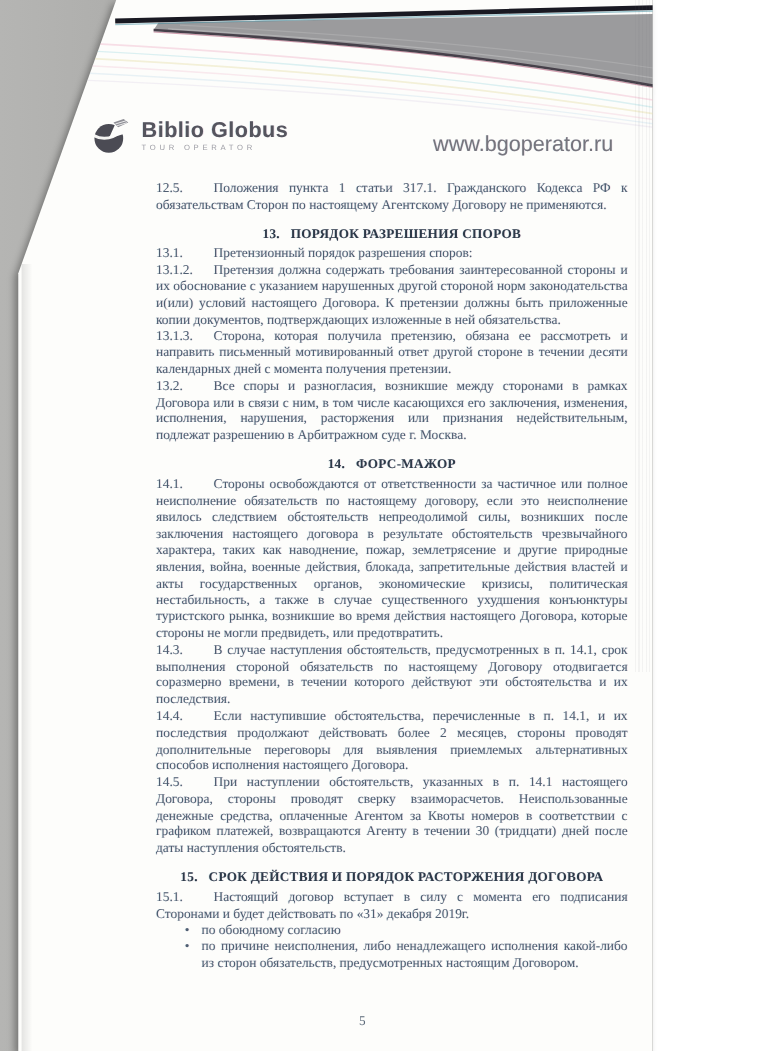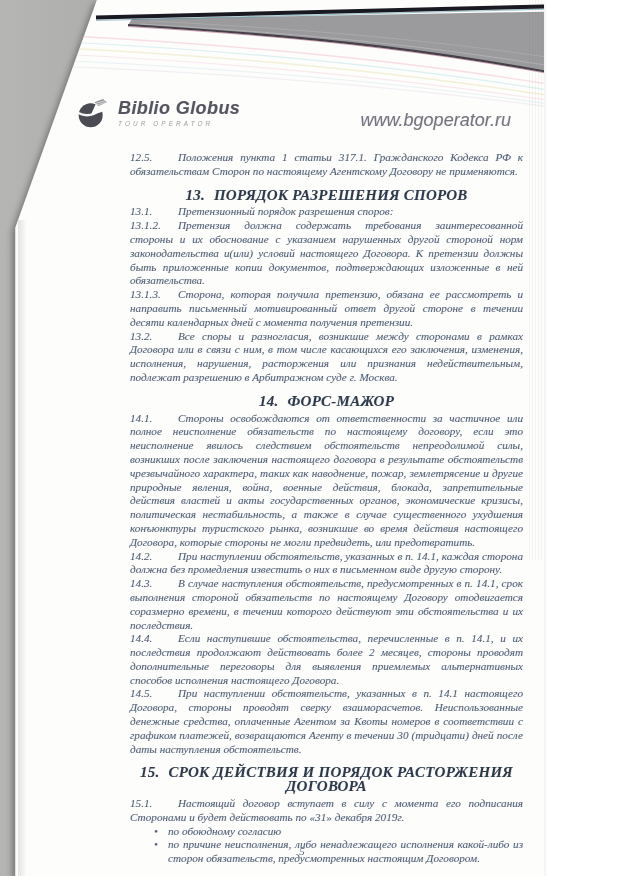--- a/index.html
+++ b/index.html
@@ -1,16 +1,16 @@
 <!DOCTYPE html>
 <html><head>
 <meta charset="utf-8">
 <style>
   html,body{margin:0;padding:0;width:640px;height:876px;overflow:hidden;}
-  .stage{position:relative;width:544px;height:876px;background:linear-gradient(90deg,#b5b5b3,#a6a6a4 40%,#aaaaa8);font-family:"Liberation Serif","DejaVu Serif",serif;font-style:italic;}
+  .stage{position:relative;width:544px;height:876px;background:linear-gradient(90deg,#b5b5b3,#a6a6a4 40%,#aaaaa8);font-family:"Liberation Serif","DejaVu Serif",serif;}
   .paper-wrap{position:absolute;inset:0;filter:drop-shadow(-3px 3px 3px rgba(0,0,0,.35));}
   .paper{position:absolute;inset:0;background:#fdfdfb;
          clip-path:polygon(17.8% 0%,100% 0%,100% 100%,2.8% 100%,2.8% 26%);}
   .left-edge-shadow{position:absolute;left:18px;top:220px;bottom:0;width:9px;
          background:linear-gradient(90deg,rgba(0,0,0,.10),rgba(0,0,0,0));}
   .header-art{position:absolute;left:0;top:0;width:640px;height:120px;}
   .scan-streaks{position:absolute;right:0;top:0;width:15px;height:560px;opacity:.5;
          background:repeating-linear-gradient(90deg,rgba(110,110,118,.14) 0 1px,rgba(0,0,0,0) 1px 3px);}
   .logo-row{position:absolute;left:76px;top:95px;display:flex;align-items:flex-start;gap:8px;}
   .logo-icon{width:34px;height:36px;}
@@ -20,21 +20,21 @@
          text-shadow:.5px 0 rgba(160,70,130,.18),-.5px 0 rgba(60,150,180,.18);}
   .logo-subtitle{font-family:"Liberation Sans","DejaVu Sans",sans-serif;font-size:6.4px;color:#9c9ca4;
          letter-spacing:3.1px;margin-top:3px;}
   .website{position:absolute;right:33px;top:110px;font-family:"Liberation Sans","DejaVu Sans",sans-serif;
          font-size:18px;color:#75757d;text-shadow:.5px 0 rgba(160,70,130,.15),-.5px 0 rgba(60,150,180,.15);}
   .doc-body{position:absolute;left:85px;right:21px;top:151px;color:#4f5e71;
          font-size:11.2px;line-height:13.8px;text-align:justify;
          text-shadow:.6px 0 rgba(180,70,130,.13),-.6px 0 rgba(50,160,185,.15);margin-left:45px;}
   .para{margin:0;}
   .pnum{display:inline-block;width:48px;}
-  .sec-heading{font-weight:700;text-align:center;font-size:15px;color:#2e3a49;margin:10px 0 3px;letter-spacing:.25px;}
+  .sec-heading{font-weight:700;text-align:center;font-size:11px;color:#2e3a49;margin:10px 0 3px;letter-spacing:.25px;}
   .hnum{margin-right:9px;}
   .bullet{display:flex;margin-left:24px;}
   .dot{width:14px;flex:0 0 14px;}
   .btext{flex:1;text-align:justify;}
   .page-number{position:absolute;left:90px;right:30px;top:845px;text-align:center;
          font-size:11px;color:#5a6878;}
 </style>
 </head>
 <body>
 
@@ -86,21 +86,20 @@
           <div class="sec-heading"><span class="hnum">13.</span><span>ПОРЯДОК РАЗРЕШЕНИЯ СПОРОВ</span></div>
           <p class="para"><span class="pnum">13.1.</span><span>Претензионный порядок разрешения споров:</span></p>
           <p class="para"><span class="pnum">13.1.2.</span><span>Претензия должна содержать требования заинтересованной стороны и их обоснование с указанием нарушенных другой стороной норм законодательства и(или) условий настоящего Договора. К претензии должны быть приложенные копии документов, подтверждающих изложенные в ней обязательства.</span></p>
           <p class="para"><span class="pnum">13.1.3.</span><span>Сторона, которая получила претензию, обязана ее рассмотреть и направить письменный мотивированный ответ другой стороне в течении десяти календарных дней с момента получения претензии.</span></p>
           <p class="para"><span class="pnum">13.2.</span><span>Все споры и разногласия, возникшие между сторонами в рамках Договора или в связи с ним, в том числе касающихся его заключения, изменения, исполнения, нарушения, расторжения или признания недействительным, подлежат разрешению в Арбитражном суде г. Москва.</span></p>
         </div>
 
         <div>
           <div class="sec-heading"><span class="hnum">14.</span><span>ФОРС-МАЖОР</span></div>
           <p class="para"><span class="pnum">14.1.</span><span>Стороны освобождаются от ответственности за частичное или полное неисполнение обязательств по настоящему договору, если это неисполнение явилось следствием обстоятельств непреодолимой силы, возникших после заключения настоящего договора в результате обстоятельств чрезвычайного характера, таких как наводнение, пожар, землетрясение и другие природные явления, война, военные действия, блокада, запретительные действия властей и акты государственных органов, экономические кризисы, политическая нестабильность, а также в случае существенного ухудшения конъюнктуры  туристского рынка, возникшие во время действия настоящего Договора, которые стороны не могли предвидеть, или предотвратить.</span></p>
-          <p class="para"><span class="pnum">14.2.</span><span>При наступлении обстоятельств, указанных в п. 14.1, каждая сторона должна без промедления известить о них в письменном виде другую сторону.</span></p>
           <p class="para"><span class="pnum">14.3.</span><span>В случае наступления обстоятельств, предусмотренных в п. 14.1, срок выполнения стороной обязательств по настоящему Договору отодвигается соразмерно времени, в течении которого действуют эти обстоятельства и их последствия.</span></p>
           <p class="para"><span class="pnum">14.4.</span><span>Если наступившие обстоятельства, перечисленные в п. 14.1, и их последствия продолжают действовать более 2 месяцев, стороны проводят дополнительные переговоры для выявления приемлемых альтернативных способов исполнения настоящего Договора.</span></p>
           <p class="para"><span class="pnum">14.5.</span><span>При наступлении обстоятельств, указанных в п. 14.1 настоящего Договора, стороны проводят сверку взаиморасчетов. Неиспользованные денежные средства, оплаченные Агентом за Квоты номеров в соответствии с графиком платежей, возвращаются Агенту в течении 30 (тридцати) дней после даты наступления обстоятельств.</span></p>
         </div>
 
         <div>
           <div class="sec-heading"><span class="hnum">15.</span><span>СРОК ДЕЙСТВИЯ И ПОРЯДОК РАСТОРЖЕНИЯ ДОГОВОРА</span></div>
           <p class="para"><span class="pnum">15.1.</span><span>Настоящий договор вступает в силу с момента его подписания Сторонами и будет действовать по «31» декабря 2019г.</span></p>
           <div class="bullet">
               <span class="dot">•</span>

